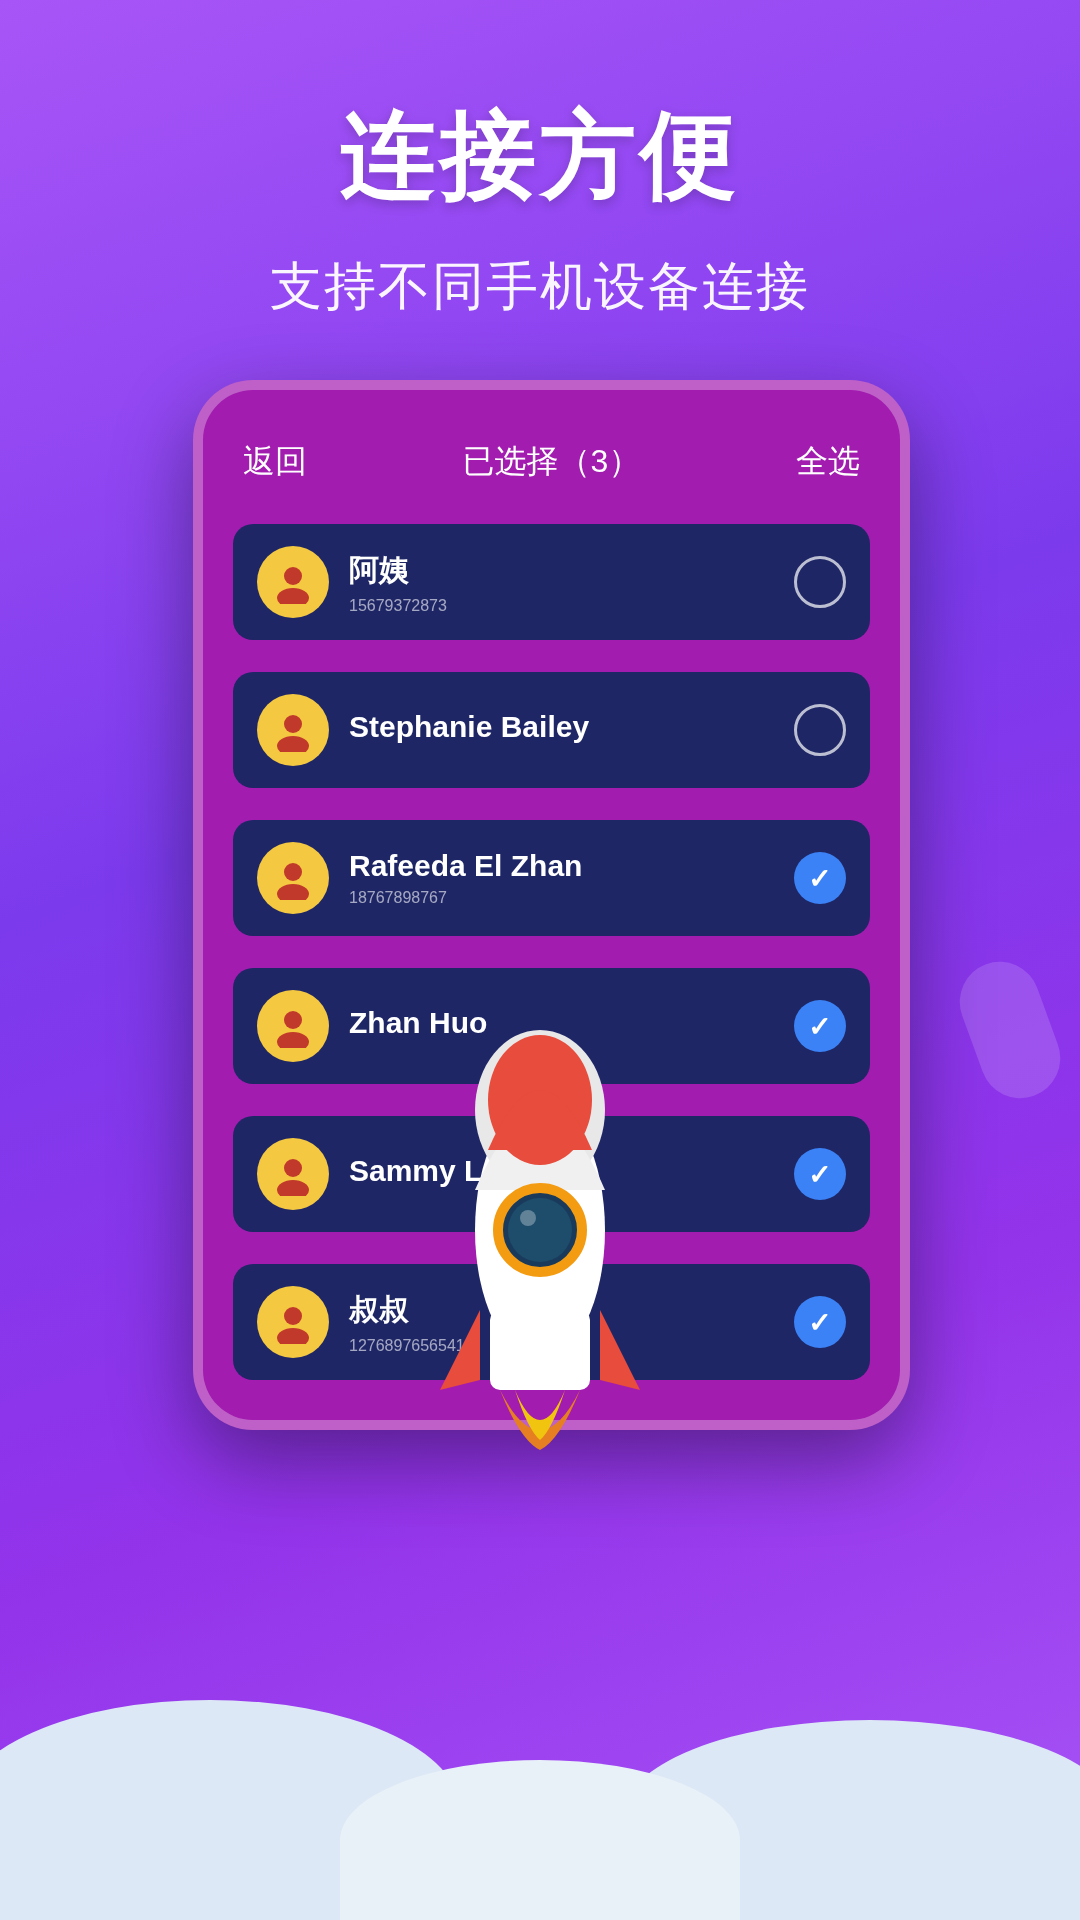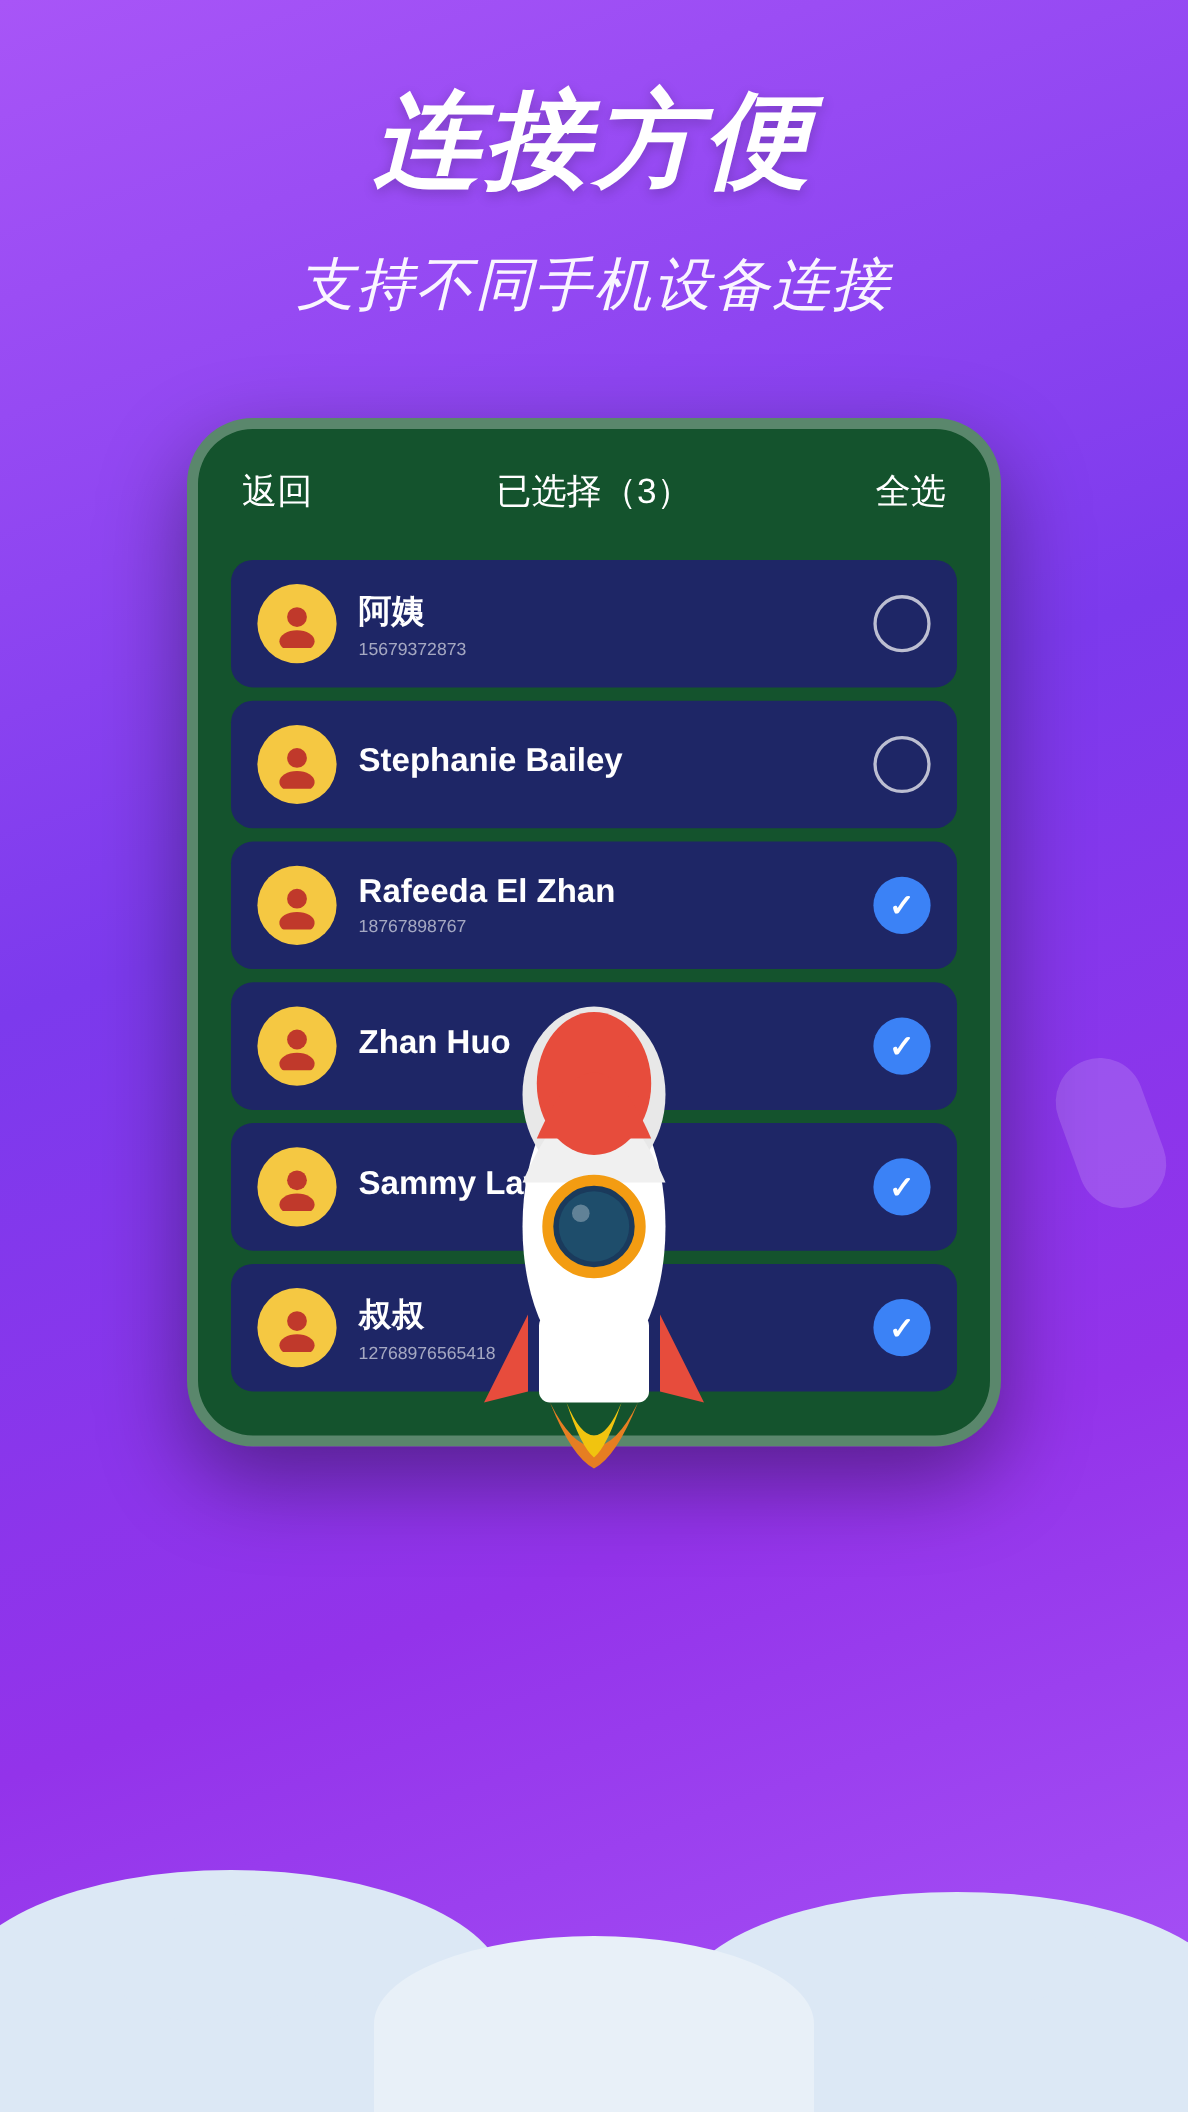--- a/index.html
+++ b/index.html
@@ -9,22 +9,21 @@
       width: 1080px;
       height: 1920px;
       background: linear-gradient(160deg, #a855f7 0%, #7c3aed 40%, #9333ea 70%, #a855f7 100%);
       font-family: -apple-system, 'PingFang SC', 'Helvetica Neue', Arial, sans-serif;
       overflow: hidden;
       position: relative;
     }
 
     .top-section {
       text-align: center;
-      padding-top: 64px;
-      font-style: italic;
+      padding-top: 92px;
     }
 
     .main-title {
       font-size: 96px;
       font-weight: 900;
       color: white;
       letter-spacing: 4px;
       text-shadow: 0 4px 12px rgba(0,0,0,0.2);
       margin-bottom: 30px;
     }
@@ -38,26 +37,27 @@
 
     .phone-wrapper {
       position: absolute;
       top: 380px;
       left: 50%;
       transform: translateX(-50%);
       width: 740px;
     }
 
     .phone-frame {
-      background: #14532d;
+      background: #a21caf;
       border-radius: 60px;
       border: 10px solid rgba(255,255,255,0.3);
-      padding: 35px 30px 40px;
+      padding: 50px 30px 40px;
       box-shadow: 0 30px 80px rgba(0,0,0,0.4);
       position: relative;
+      margin-left: 23px;
     }
 
     .phone-header {
       display: flex;
       justify-content: space-between;
       align-items: center;
       margin-bottom: 40px;
       padding: 0 10px;
     }
 
@@ -75,21 +75,21 @@
 
     .header-select-all {
       font-size: 32px;
       color: white;
       font-weight: 400;
     }
 
     .contact-list {
       display: flex;
       flex-direction: column;
-      gap: 12px;
+      gap: 32px;
     }
 
     .contact-item {
       background: #1e2666;
       border-radius: 20px;
       padding: 22px 24px;
       display: flex;
       align-items: center;
       gap: 20px;
     }

